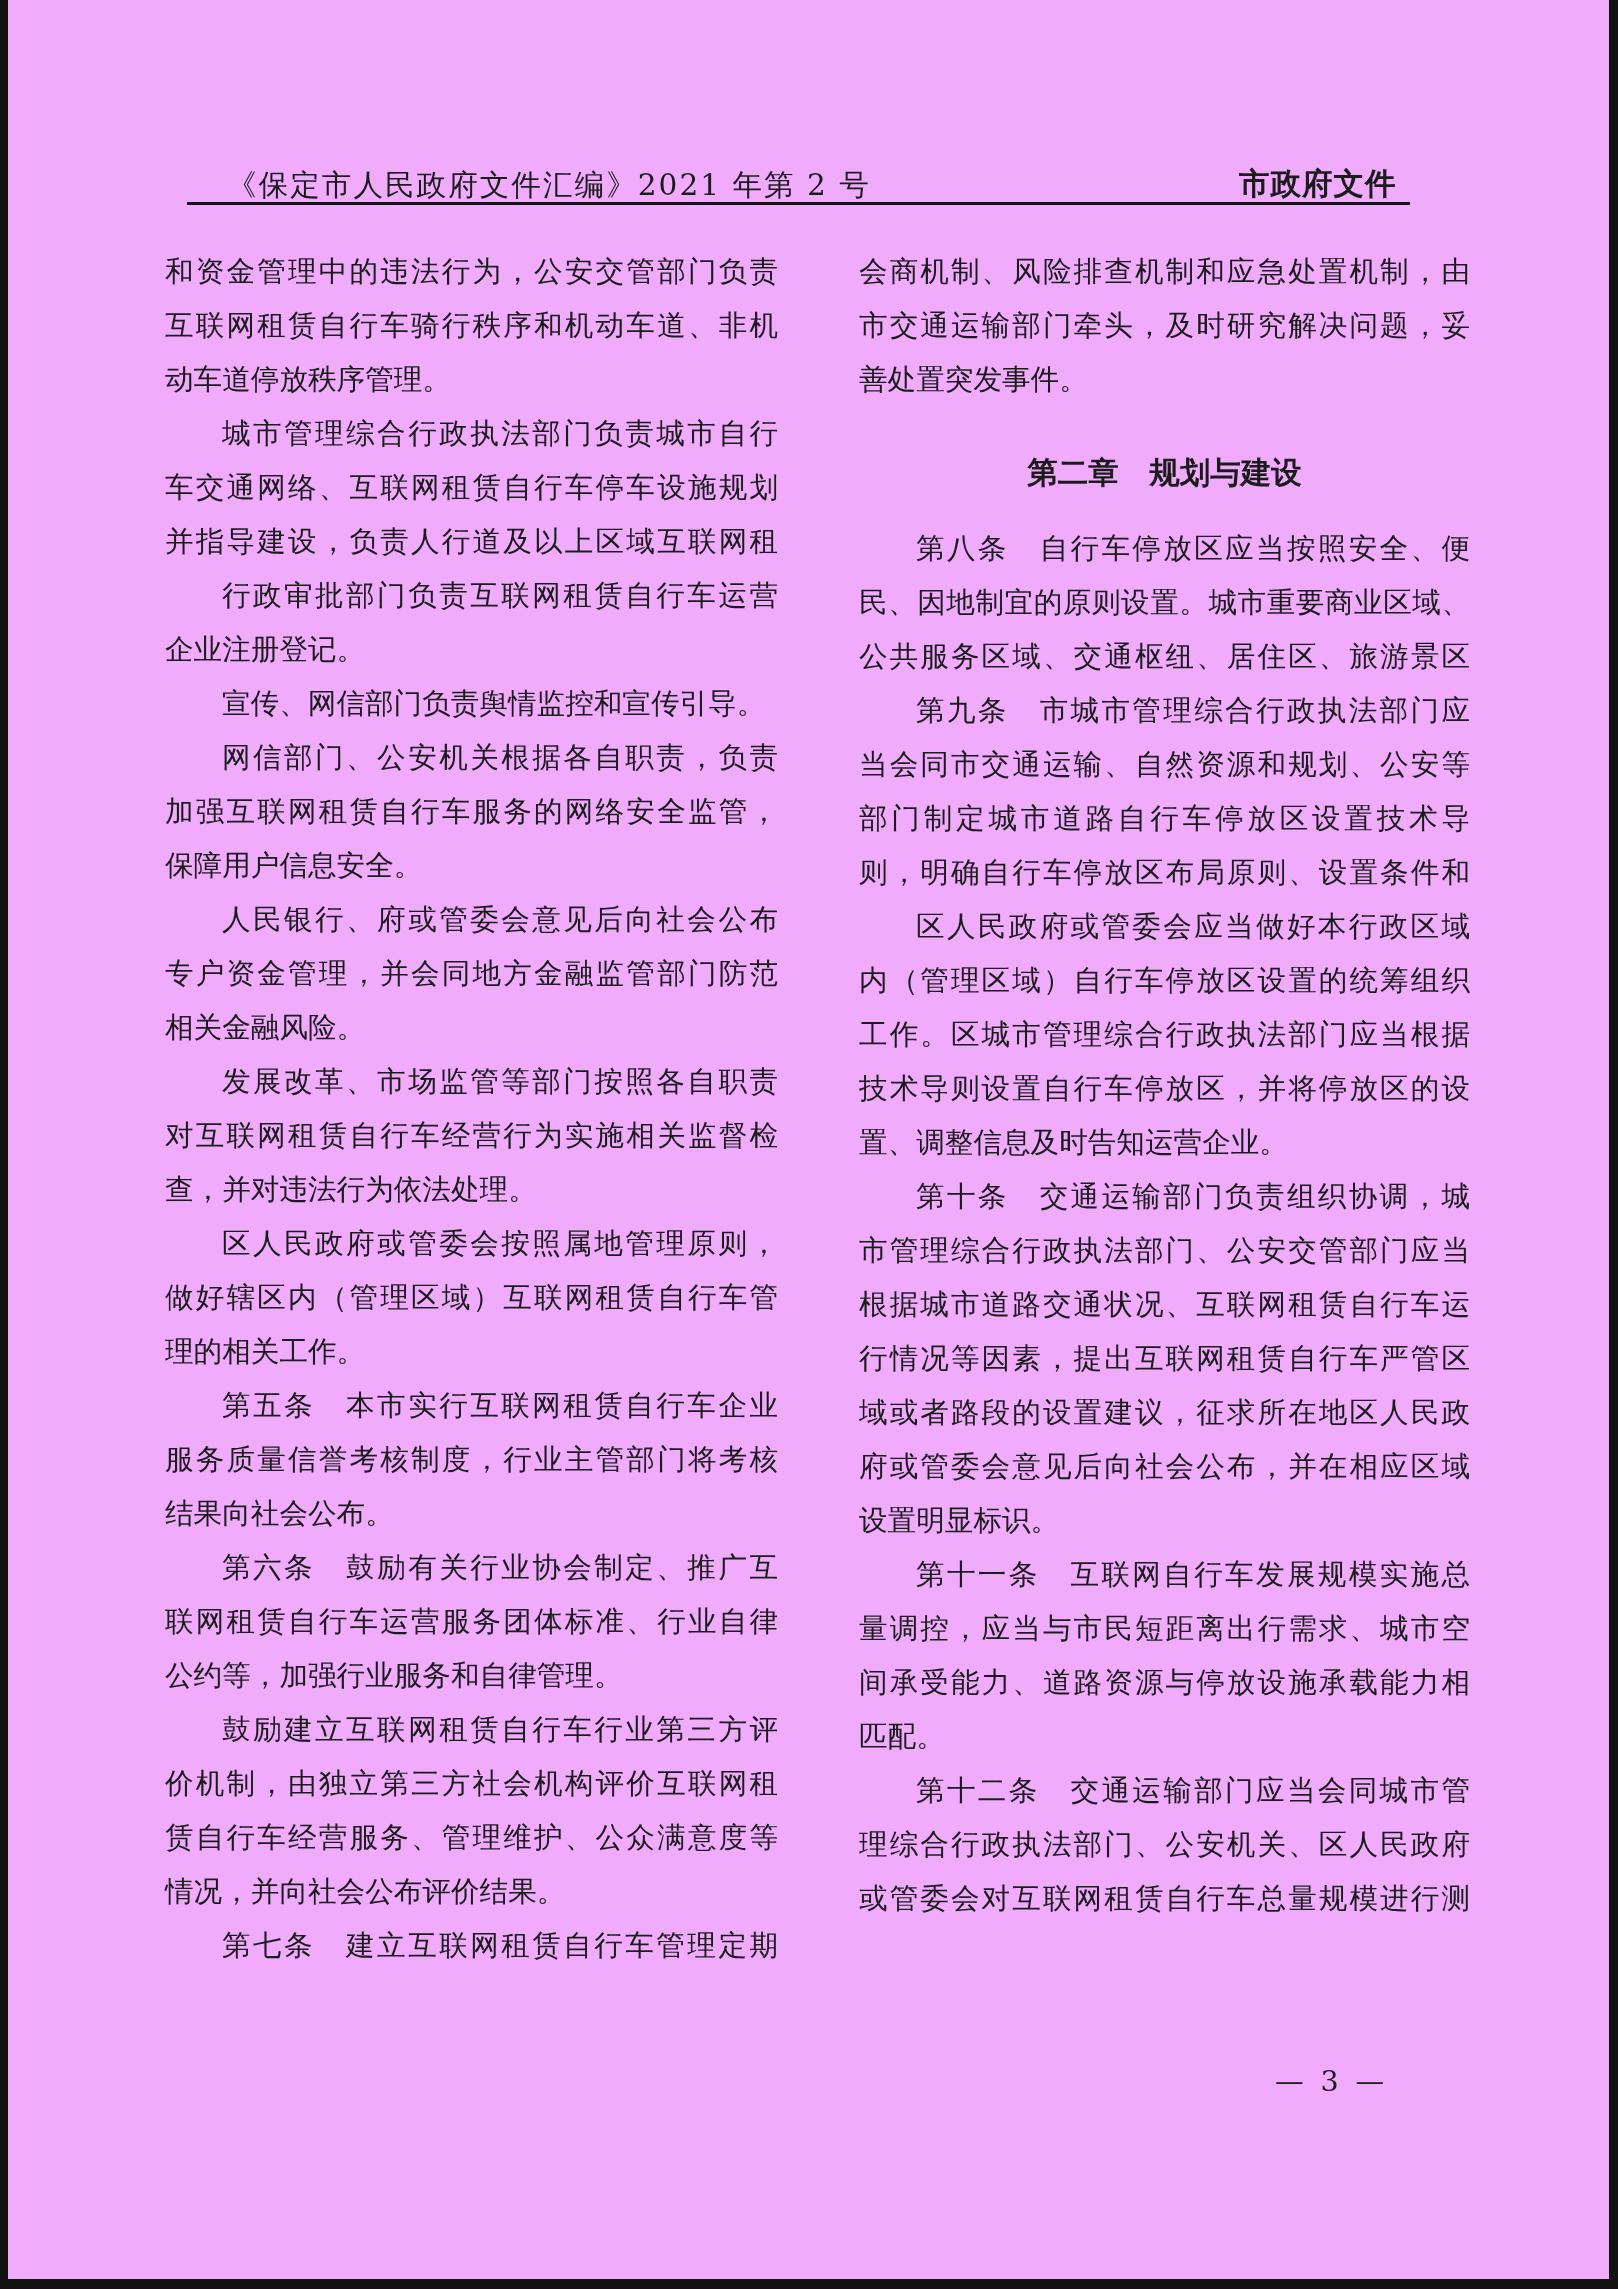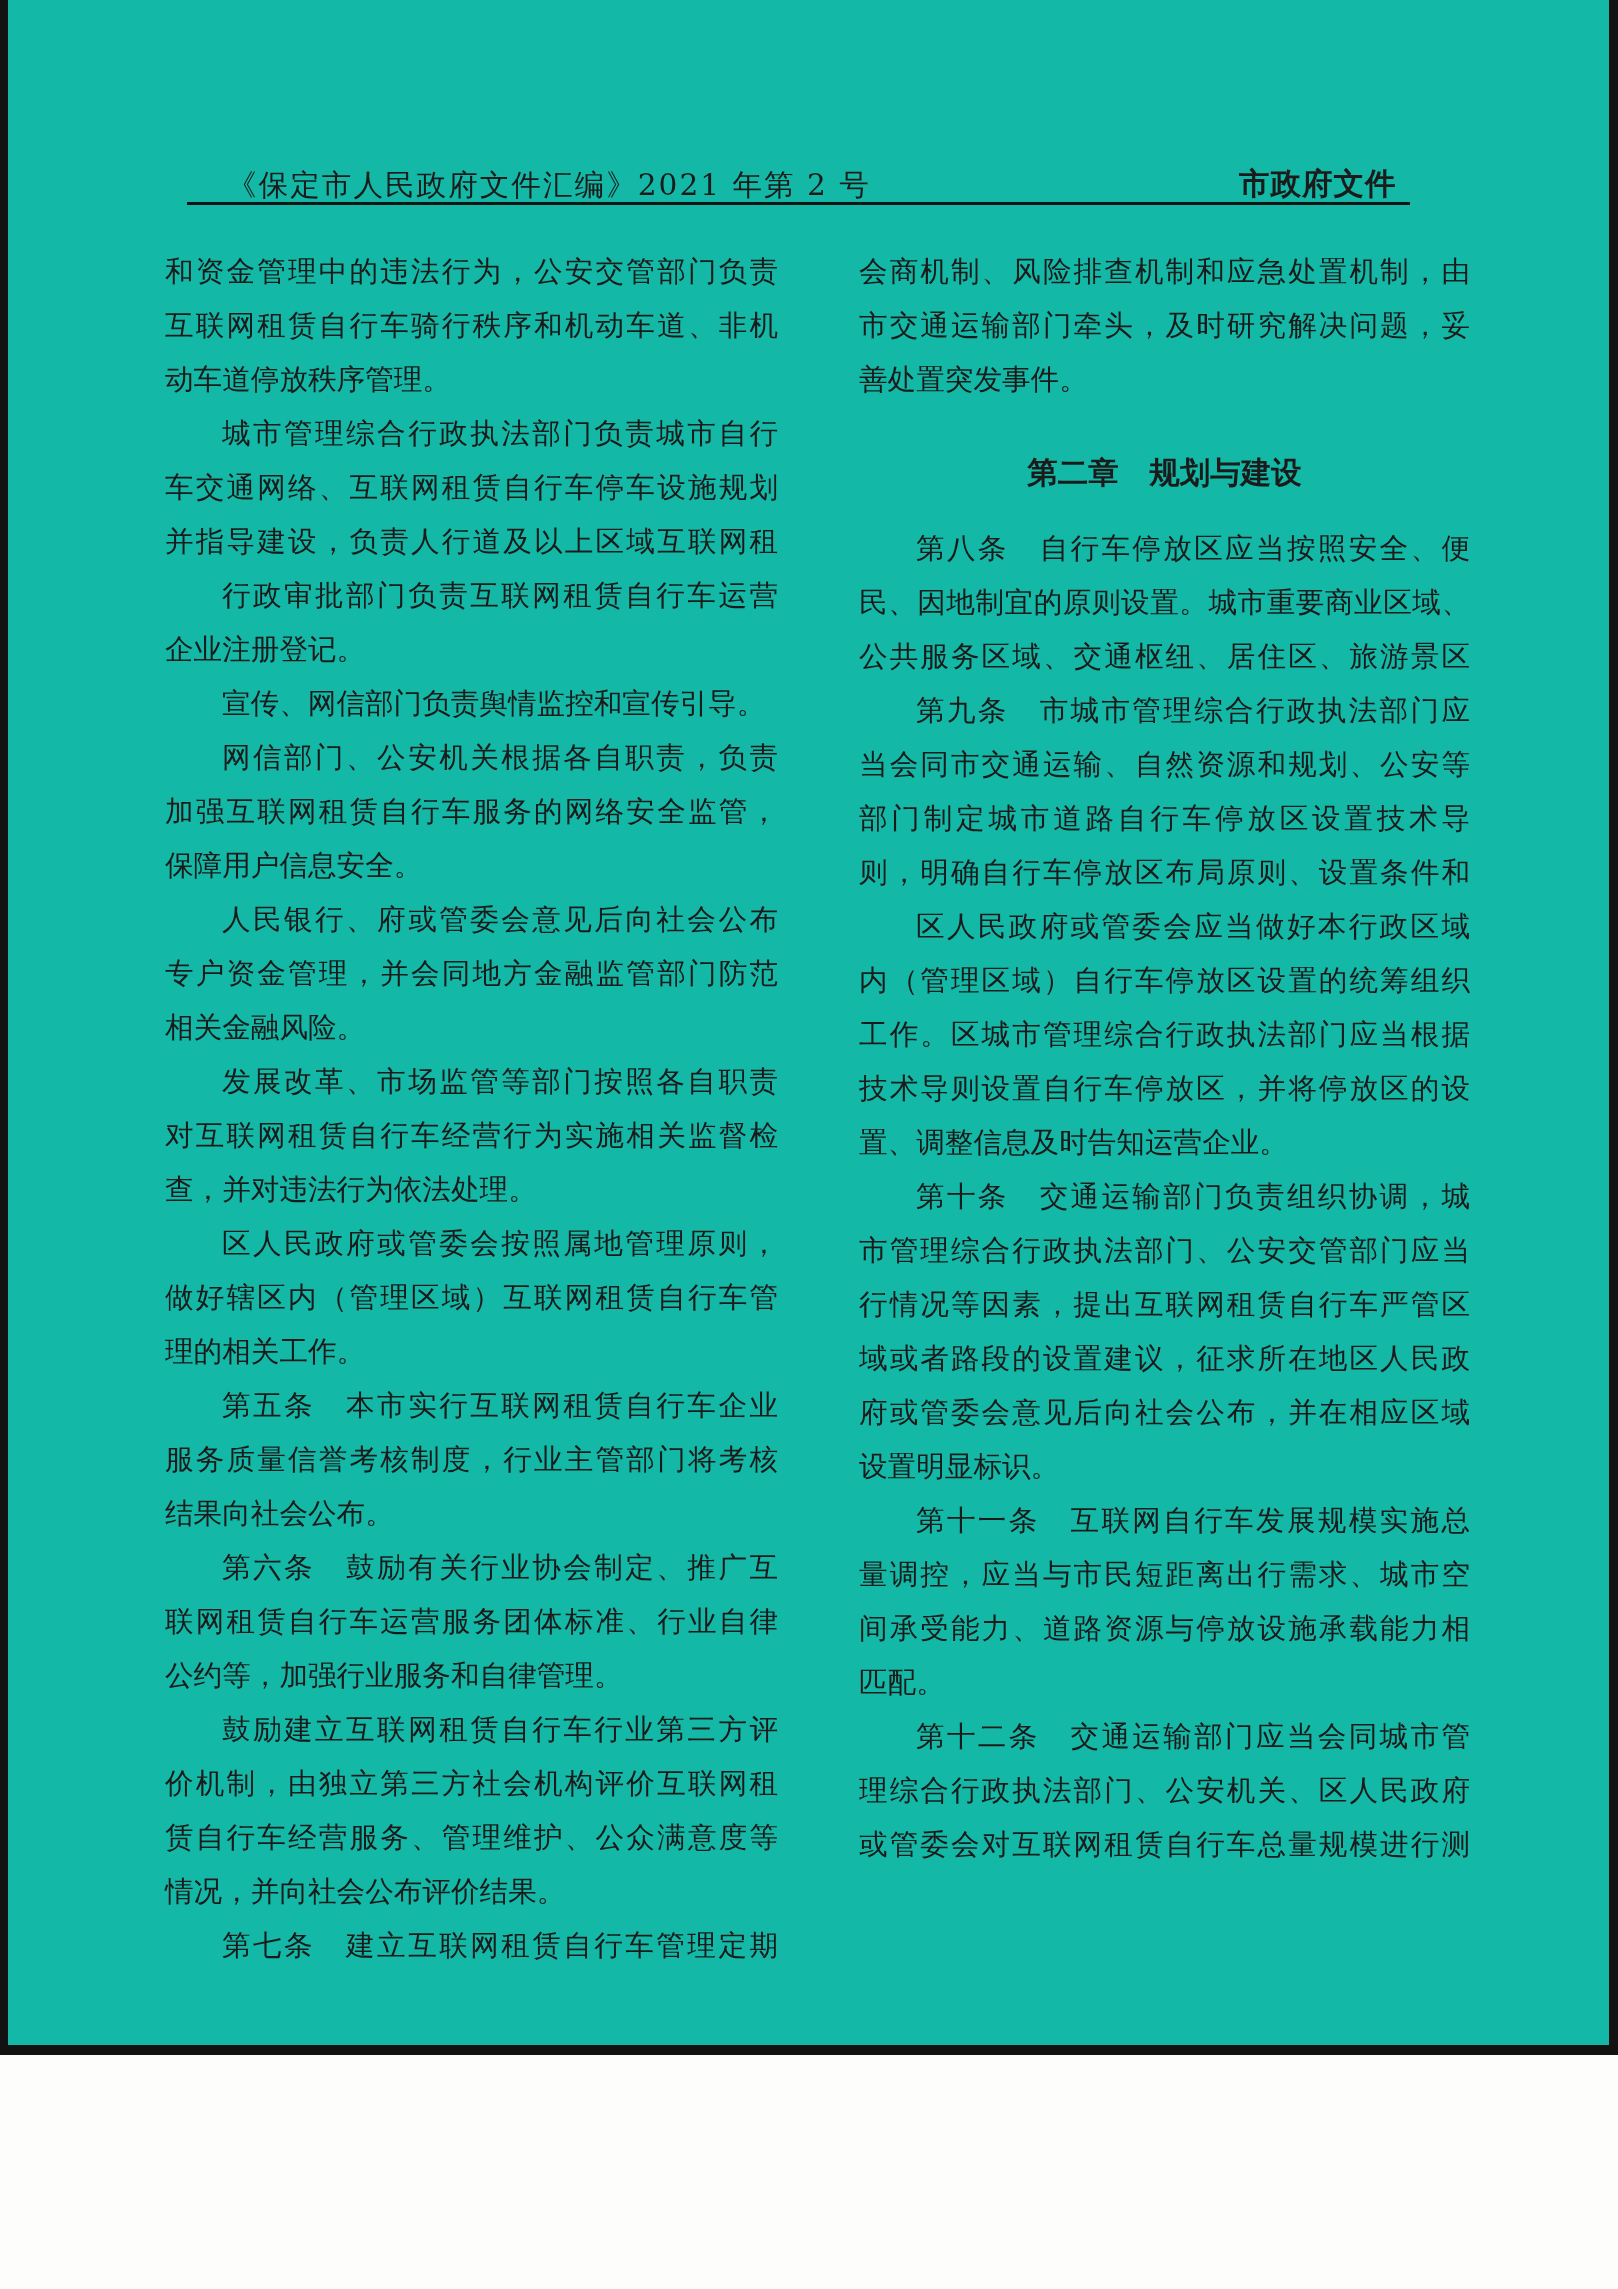--- a/index.html
+++ b/index.html
@@ -5,23 +5,23 @@
   * { margin: 0; padding: 0; box-sizing: border-box; }
   html, body { width: 1618px; height: 2289px; }
   body {
     background: #fdfdfc;
     font-family: "DejaVu Serif", "Liberation Serif", serif;
     color: #1b1b1b;
   }
   .page {
     position: relative;
     width: 1618px;
-    height: 2055px;
+    height: 2289px;
     overflow: hidden;
-    background: #14b8a6;
+    background: #f0abfc;
   }
   
   .edge { position: absolute; background: #121212; }
   .edge-left   { left: 0; top: 0; width: 7.9px; height: 2289px; }
   .edge-right  { right: 0; top: 0; width: 8.9px; height: 2289px; }
   .edge-bottom { left: 0; bottom: 0; width: 1618px; height: 9.9px; }
 
   
   .header-left {
     position: absolute;
@@ -153,20 +153,21 @@
       <div class="line fill">当会同市交通运输、自然资源和规划、公安等</div>
       <div class="line fill">部门制定城市道路自行车停放区设置技术导</div>
       <div class="line fill">则，明确自行车停放区布局原则、设置条件和</div>
       <div class="line ind fill">区人民政府或管委会应当做好本行政区域</div>
       <div class="line fill">内（管理区域）自行车停放区设置的统筹组织</div>
       <div class="line fill">工作。区城市管理综合行政执法部门应当根据</div>
       <div class="line fill">技术导则设置自行车停放区，并将停放区的设</div>
       <div class="line">置、调整信息及时告知运营企业。</div>
       <div class="line ind fill">第十条　交通运输部门负责组织协调，城</div>
       <div class="line fill">市管理综合行政执法部门、公安交管部门应当</div>
+      <div class="line fill">根据城市道路交通状况、互联网租赁自行车运</div>
       <div class="line fill">行情况等因素，提出互联网租赁自行车严管区</div>
       <div class="line fill">域或者路段的设置建议，征求所在地区人民政</div>
       <div class="line fill">府或管委会意见后向社会公布，并在相应区域</div>
       <div class="line">设置明显标识。</div>
       <div class="line ind fill">第十一条　互联网自行车发展规模实施总</div>
       <div class="line fill">量调控，应当与市民短距离出行需求、城市空</div>
       <div class="line fill">间承受能力、道路资源与停放设施承载能力相</div>
       <div class="line">匹配。</div>
       <div class="line ind fill">第十二条　交通运输部门应当会同城市管</div>
       <div class="line fill">理综合行政执法部门、公安机关、区人民政府</div>

